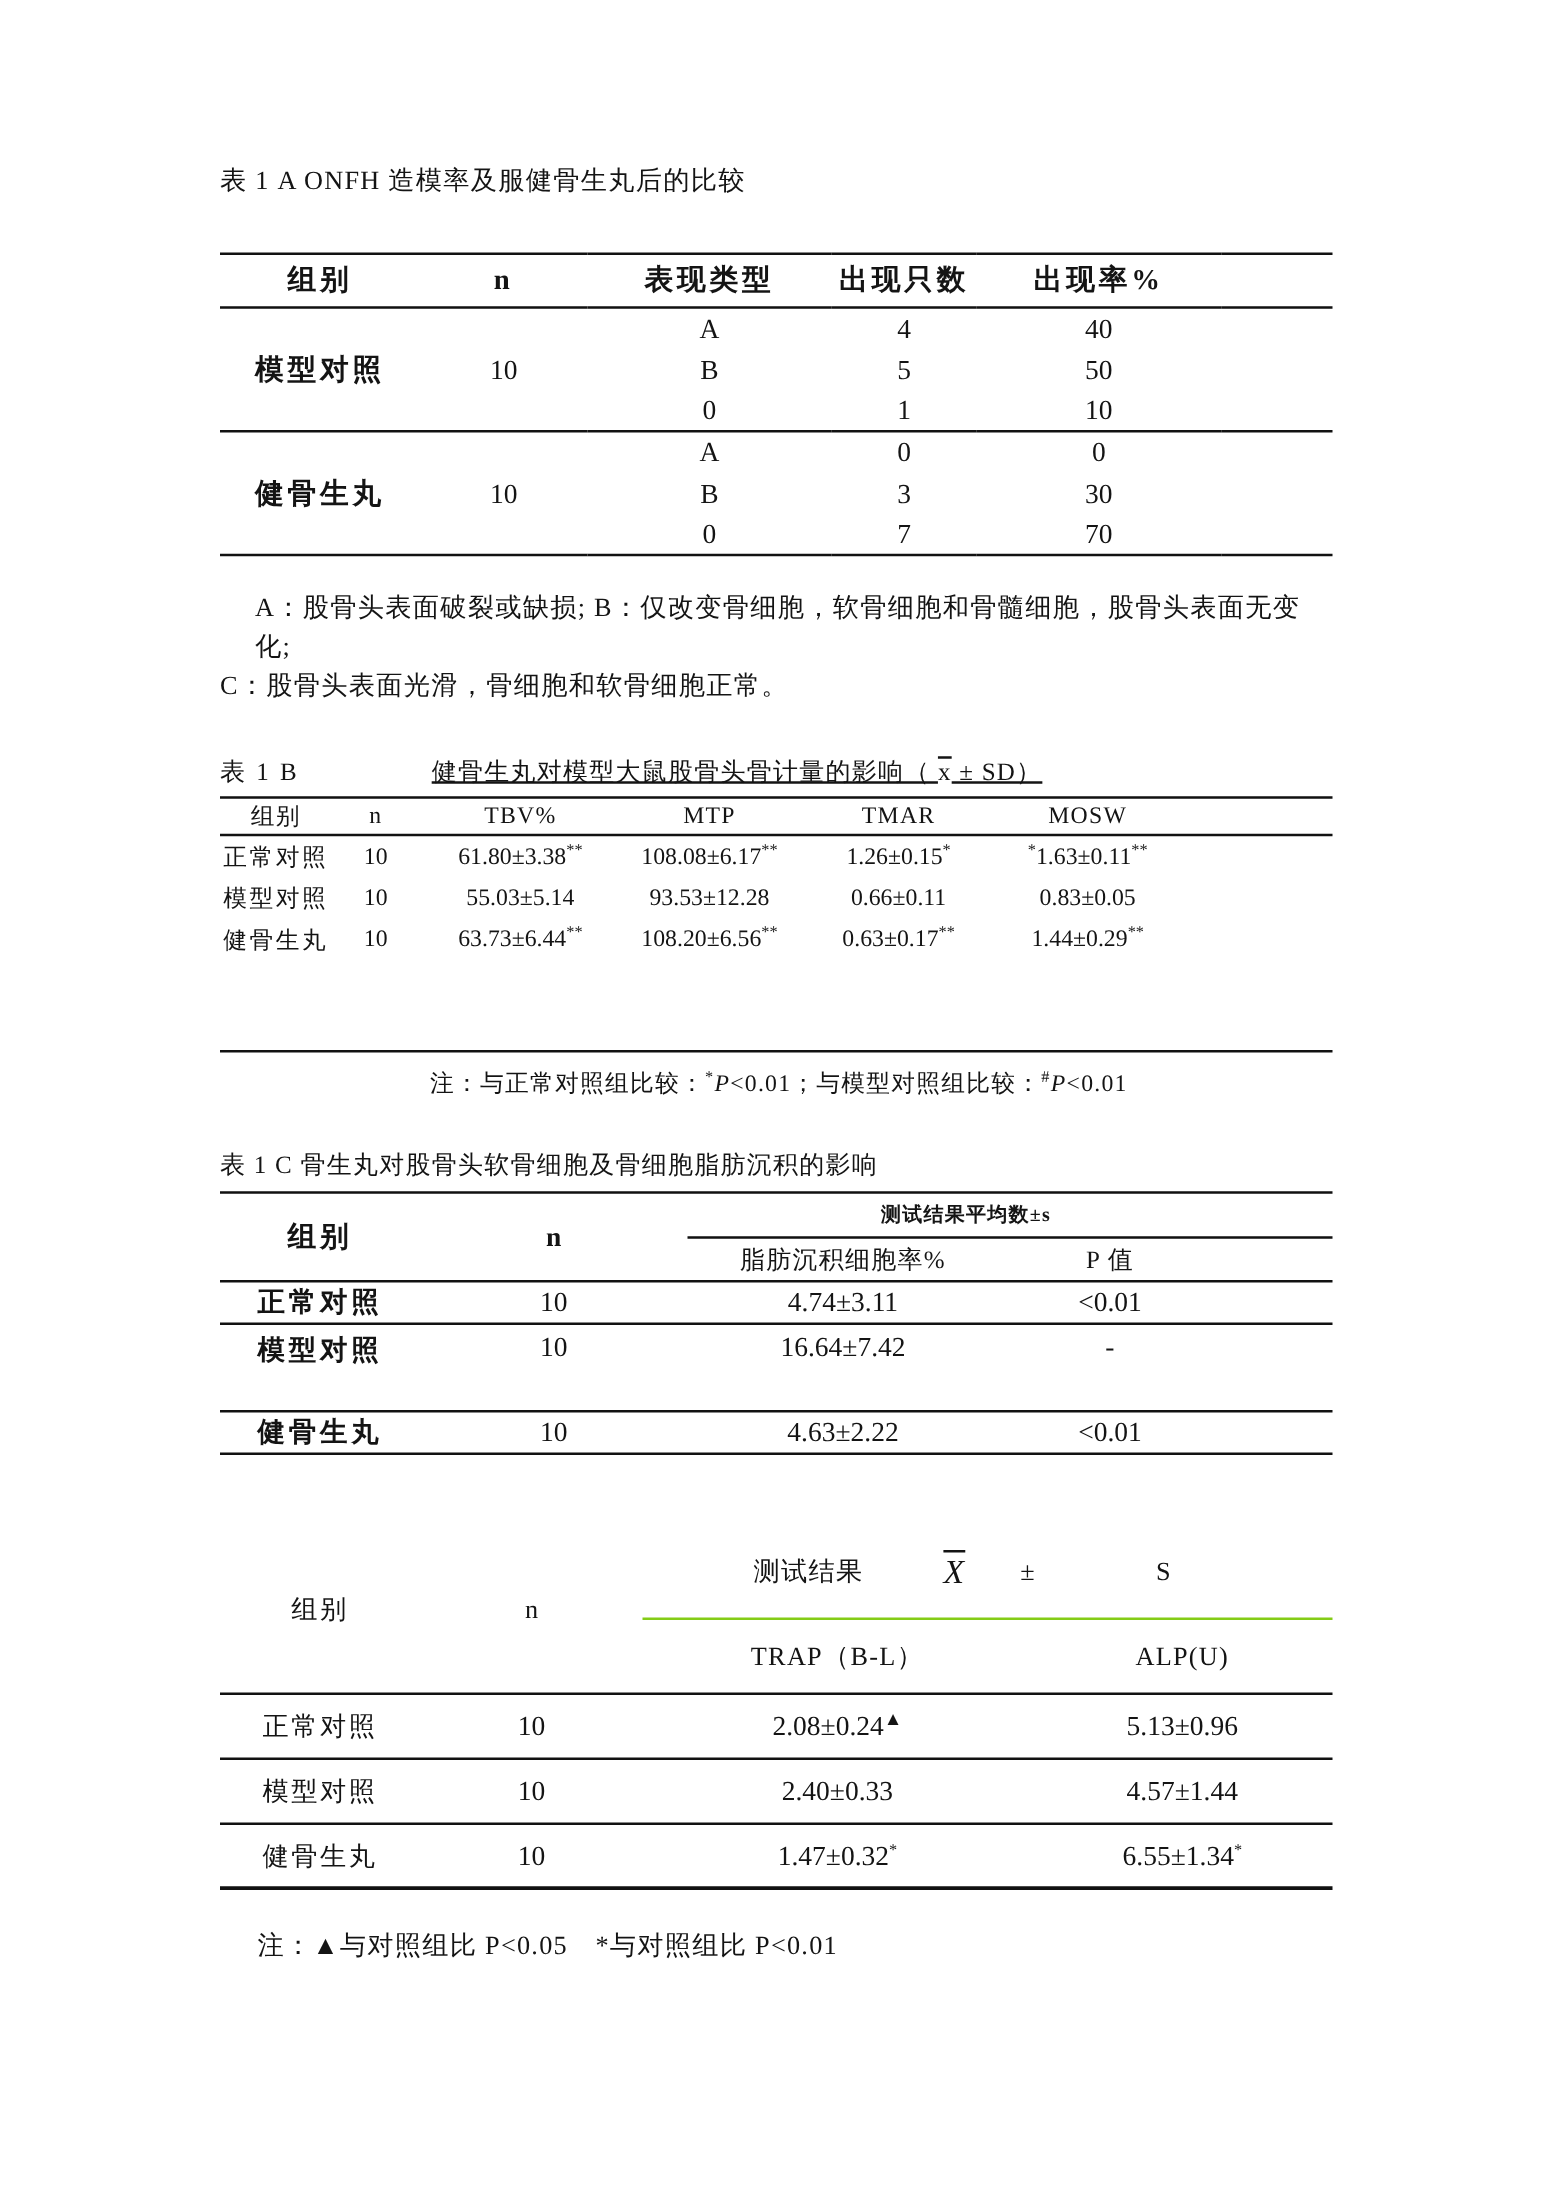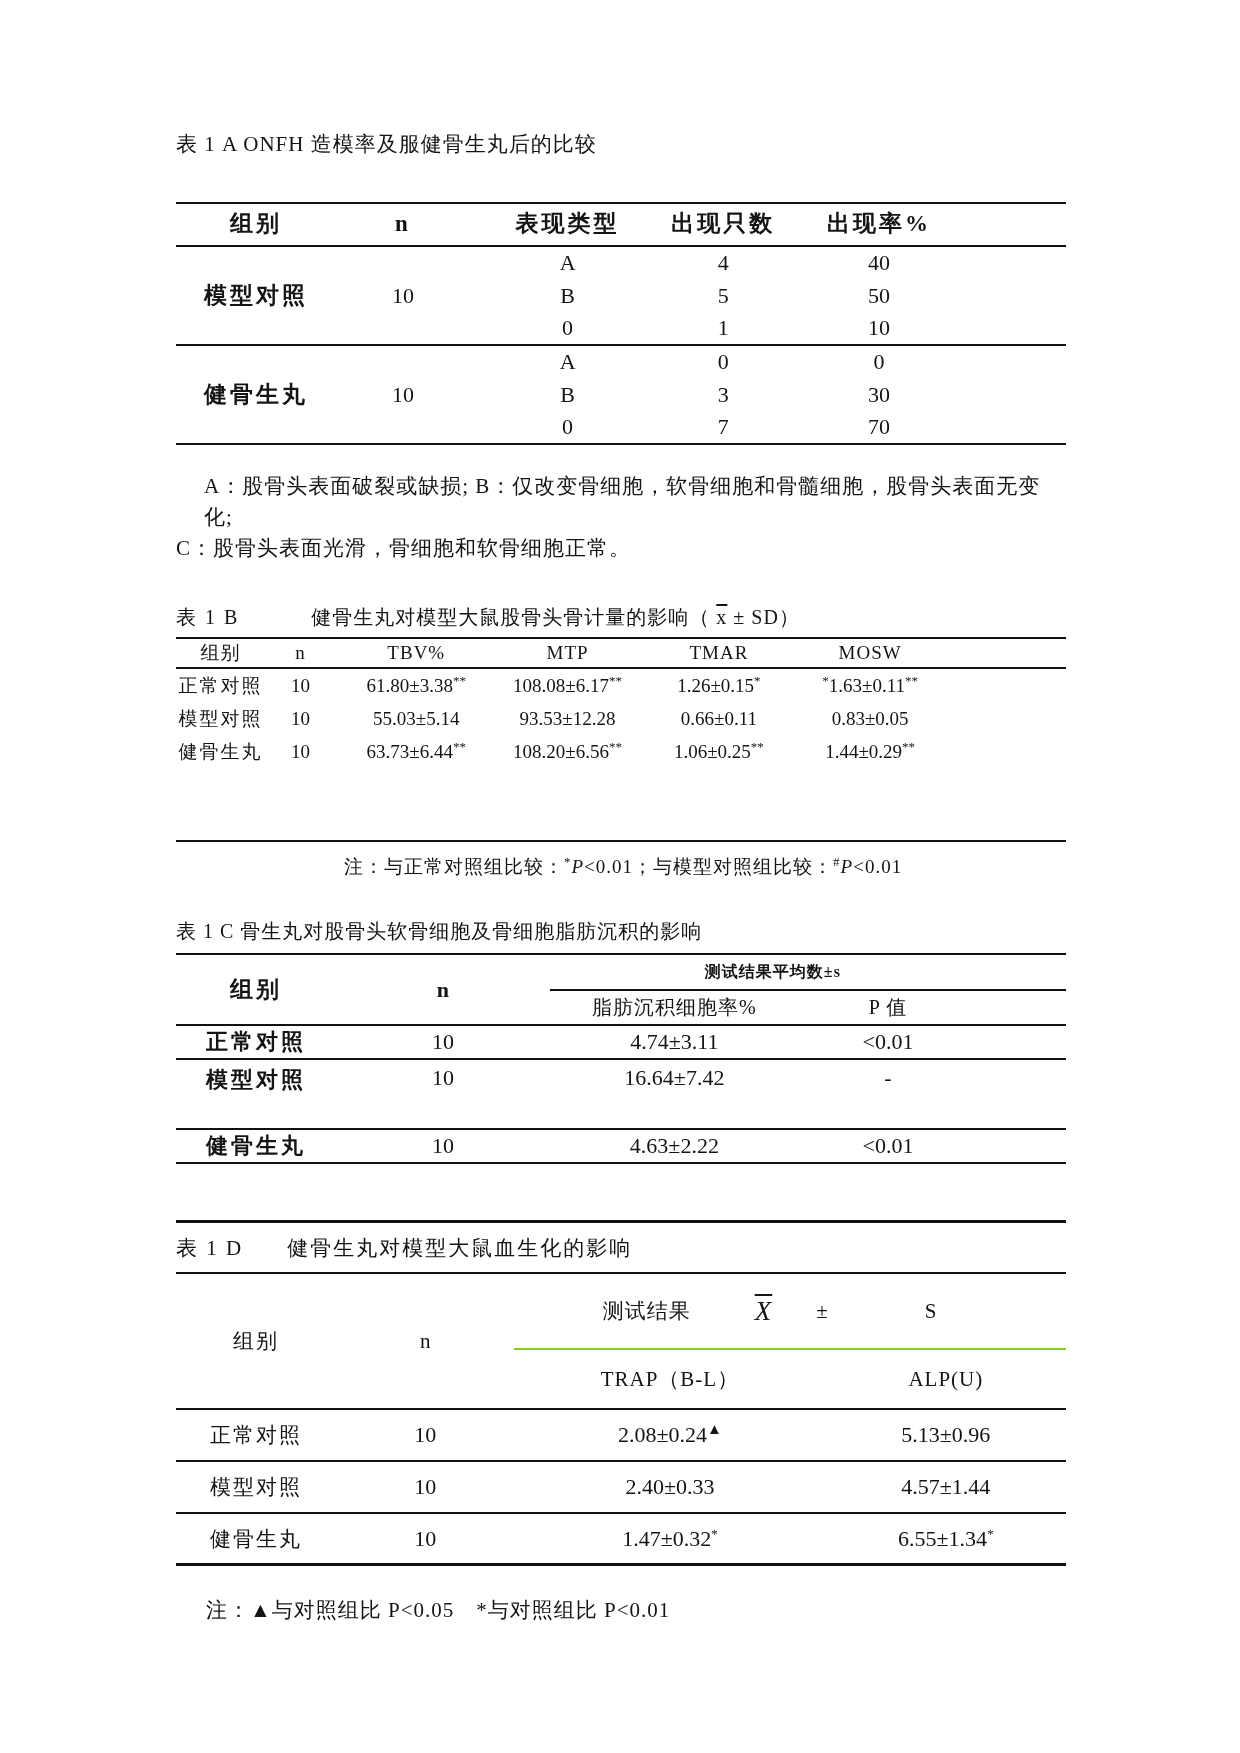--- a/index.html
+++ b/index.html
@@ -16,21 +16,21 @@
   .tA th { font-weight:bold; font-size:23px; padding:4px 0 6px; letter-spacing:3px; }
   .tA td { height:33px; font-size:22px; }
   .tA .gname { font-weight:bold; font-size:23px; letter-spacing:3px; }
   .tA tbody.g2 { border-top:2px solid #111; }
   .note-a { margin-top:26px; font-size:21px; line-height:31px; letter-spacing:1px; }
   .note-a .l1 { padding-left:28px; }
 
   
   .caption-b { margin-top:40px; font-size:20px; }
   .caption-b .lbl { letter-spacing:2px; }
-  .caption-b .txt { margin-left:72px; letter-spacing:1px; }
+  .caption-b .txt { margin-left:106px; letter-spacing:1px;text-decoration:underline; }
   .tB-wrap { margin-top:6px; border-bottom:2px solid #111; }
   .tB-grid { display:grid; grid-template-columns:10% 8% 18% 16% 18% 16% 14%;
              align-items:center; text-align:center; font-size:19px; }
   .tB-head { border-top:2px solid #111; border-bottom:2px solid #111; height:32px; letter-spacing:1px; }
   .tB-row { height:33px; }
   .tB-row .name { letter-spacing:2px; }
   .tB-spacer { height:72px; }
   .note-b { margin-top:12px; margin-left:168px; font-size:19px; letter-spacing:1px; }
   .note-b i { font-family:"Liberation Serif","DejaVu Serif",serif; }
 
@@ -191,21 +191,21 @@
         <div><span>0.66±0.11</span><sup class="sg"></sup></div>
         <div><sup class="sg"></sup><span>0.83±0.05</span><sup class="sg"></sup></div>
         <div></div>
       </div>
 
       <div class="tB-grid tB-row">
         <div class="name">健骨生丸</div>
         <div>10</div>
         <div><span>63.73±6.44</span><sup class="sg">**</sup></div>
         <div><span>108.20±6.56</span><sup class="sg">**</sup></div>
-        <div><span>1.06±0.25</span><sup class="sg">**</sup></div>
+        <div><span>0.63±0.17</span><sup class="sg">**</sup></div>
         <div><sup class="sg"></sup><span>1.44±0.29</span><sup class="sg">**</sup></div>
         <div></div>
       </div>
 
       <div class="tB-spacer"></div>
     </div>
 
     <div class="note-b">
       <span>注：与正常对照组比较：</span><sup class="sg">*</sup><i>P</i><span>&lt;0.01；与模型对照组比较：</span><sup class="sg">#</sup><i>P</i><span>&lt;0.01</span>
     </div>
@@ -237,24 +237,20 @@
       <div class="tC-grid tC-row tC-r3">
         <div class="name">健骨生丸</div>
         <div>10</div>
         <div>4.63±2.22</div>
         <div>&lt;0.01</div>
         <div></div>
       </div>
     </div>
 
     <div class="tD-wrap">
-      <div class="tD-cap">
-        <span class="lbl">表 1 D</span>
-        <span class="txt">健骨生丸对模型大鼠血生化的影响</span>
-      </div>
       <div class="tD-head">
         <div class="hg">组别</div>
         <div class="hn">n</div>
         <div class="hspan">
           <span>测试结果</span>
           <span class="xbar-big">X</span>
           <span>±</span>
           <span class="span-s">S</span>
         </div>
         <div class="hs1">TRAP（B-L）</div>

